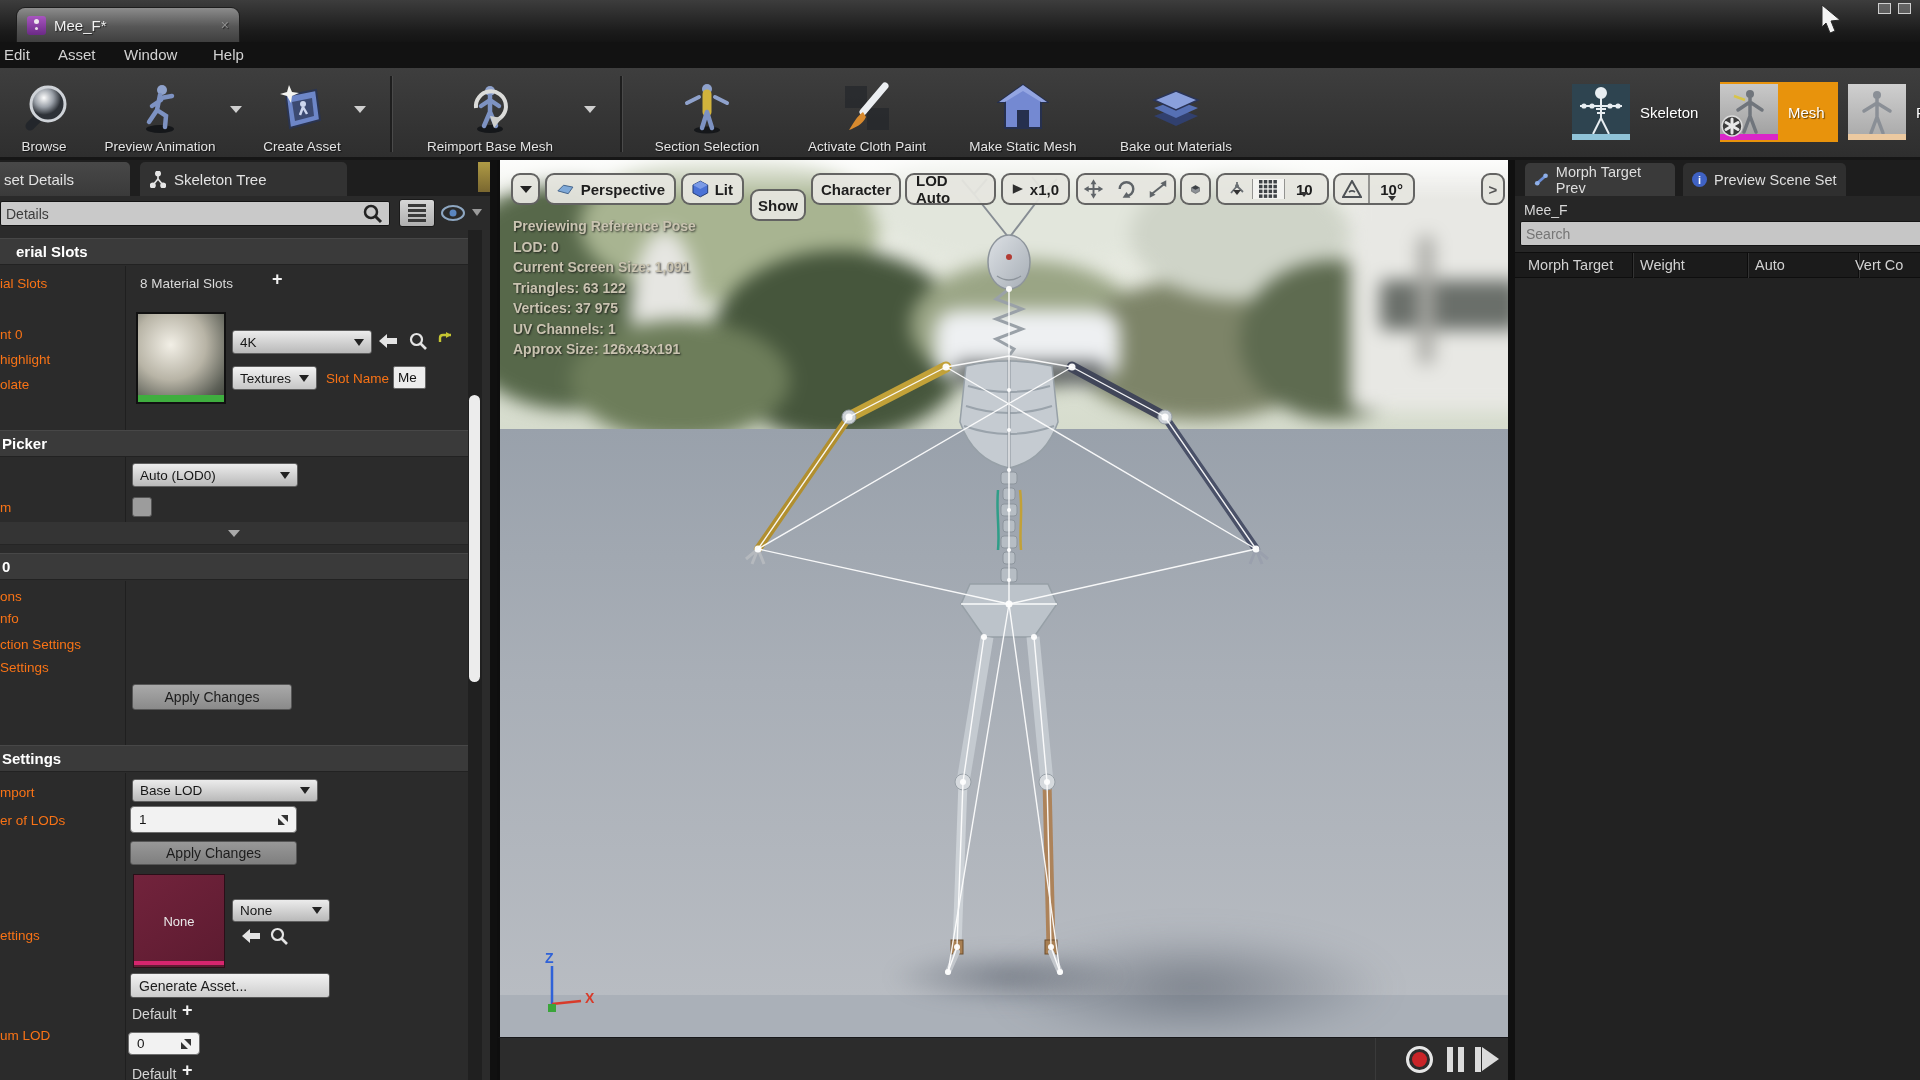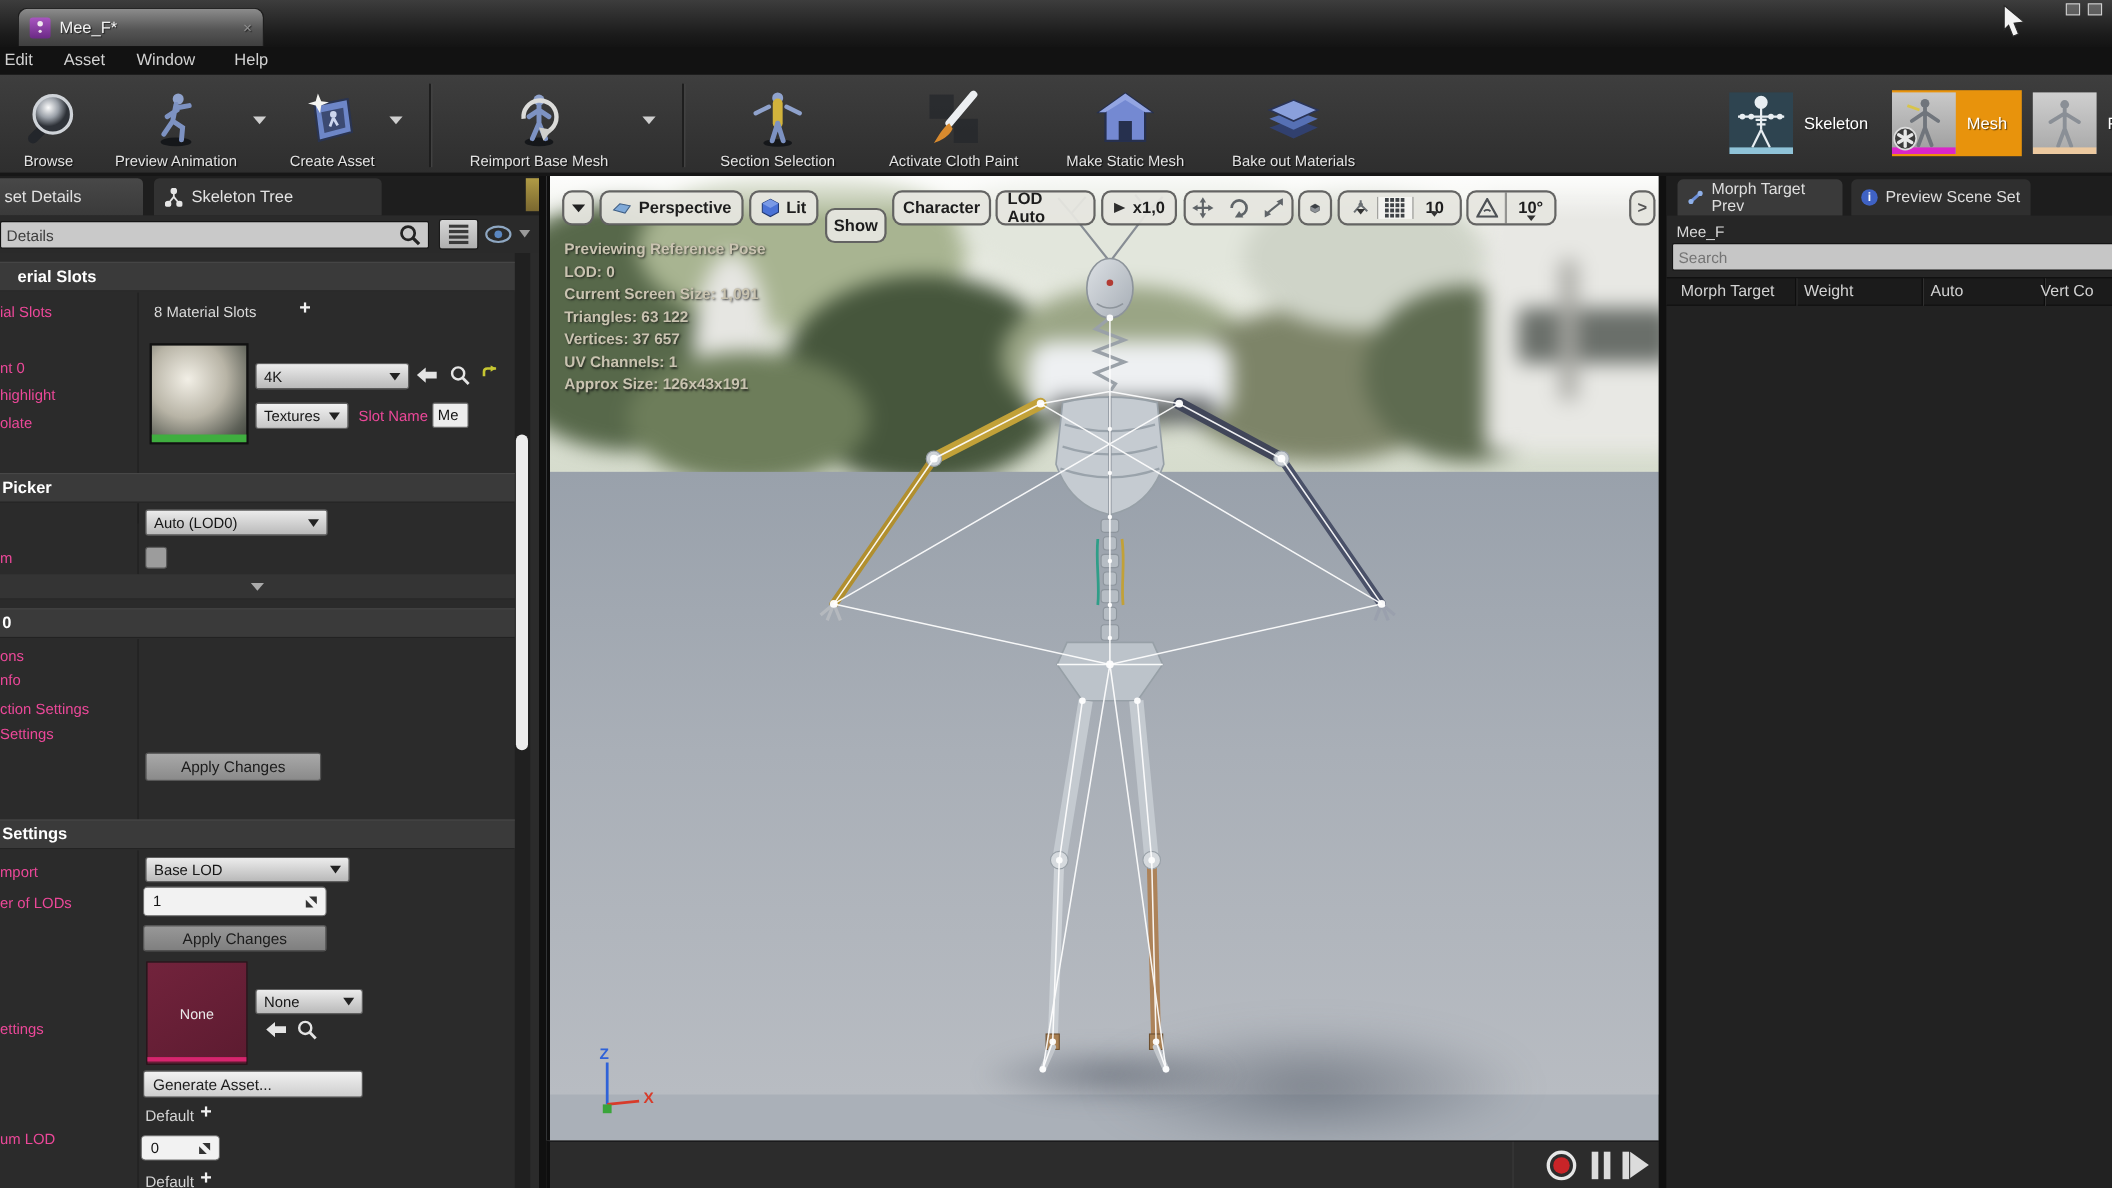--- a/index.html
+++ b/index.html
@@ -49,21 +49,21 @@
   .lp-tab { position:absolute; top:2px; height:34px; display:flex; align-items:center; gap:8px;
     color:#e2e2e2; font-size:15px; padding:0 10px; border-radius:5px 5px 0 0; }
   #lp-search-row { position:absolute; left:0; top:36px; width:497px; height:34px; background:#2a2a2a; }
   .searchbox { background:#c9c9c9; border:1px solid #141414; border-radius:2px; color:#3c3c3c;
     font-size:14px; font-family:"Liberation Sans",sans-serif; padding:0 24px 0 5px; }
   .iconbtn { position:absolute; border:1px solid #1a1a1a; border-radius:3px;
     background:linear-gradient(#d6d6d6,#aeaeae); display:flex; align-items:center; justify-content:center; }
   .hdr { position:absolute; left:0; width:468px; height:27px; background:#3a3a3a;
     border-top:1px solid #474747; border-bottom:1px solid #222;
     color:#fff; font-weight:bold; font-size:15px; line-height:26px; padding-left:2px; }
-  .rowlabel { position:absolute; left:0; color:#ec4899; font-size:13.5px; white-space:nowrap; }
+  .rowlabel { position:absolute; left:0; color:#f97316; font-size:13.5px; white-space:nowrap; }
   .col-div { position:absolute; left:125px; width:1px; background:#1f1f1f; }
   .combo { position:absolute; background:linear-gradient(#ececec,#b9b9b9); border:1px solid #5f5f5f;
     border-radius:3px; color:#161616; font-size:13.5px; display:flex; align-items:center; padding:0 7px; }
   .combo .tri-down { margin-left:auto; border-top-color:#222; border-left-width:5px; border-right-width:5px; }
   .spinbox { position:absolute; background:#f2f2f2; border:1px solid #6e6e6e; border-radius:4px;
     color:#141414; font-size:13.5px; display:flex; align-items:center; padding:0 8px; }
   .spin-glyph { margin-left:auto; width:10px; height:10px; position:relative; }
   .spin-glyph::before { content:""; position:absolute; right:0; top:0; border-left:7px solid transparent; border-top:7px solid #333; }
   .spin-glyph::after { content:""; position:absolute; left:0; bottom:0; border-right:7px solid transparent; border-bottom:7px solid #333; }
   .gbtn { position:absolute; border:1px solid #565656; border-radius:3px; color:#1c1c1c; font-size:14px;
@@ -682,21 +682,21 @@
 
     <div class="vbtn" style="left:981px; width:24px; padding:0; color:#555;">
       <span>&gt;</span>
     </div>
 
     <div id="vp-stats">
       <div>Previewing Reference Pose</div>
       <div>LOD: 0</div>
       <div>Current Screen Size: 1,091</div>
       <div>Triangles: 63 122</div>
-      <div>Vertices: 37 657</div>
+      <div>Vertices: 37 975</div>
       <div>UV Channels: 1</div>
       <div>Approx Size: 126x43x191</div>
     </div>
 
     <div id="axis-gizmo">
       <span class="abs" style="left:12px; top:0; color:#2f62d8; font-weight:bold; font-size:14px;">Z</span>
       <svg class="abs" style="left:0; top:14px;" width="70" height="56" viewBox="0 0 70 56">
         <line x1="19" y1="2" x2="19" y2="40" stroke="#2f62d8" stroke-width="2.5"></line>
         <line x1="19" y1="40" x2="48" y2="37" stroke="#d83b2a" stroke-width="2.5"></line>
         <rect x="15" y="40" width="8" height="8" fill="#3aa53a"></rect>

